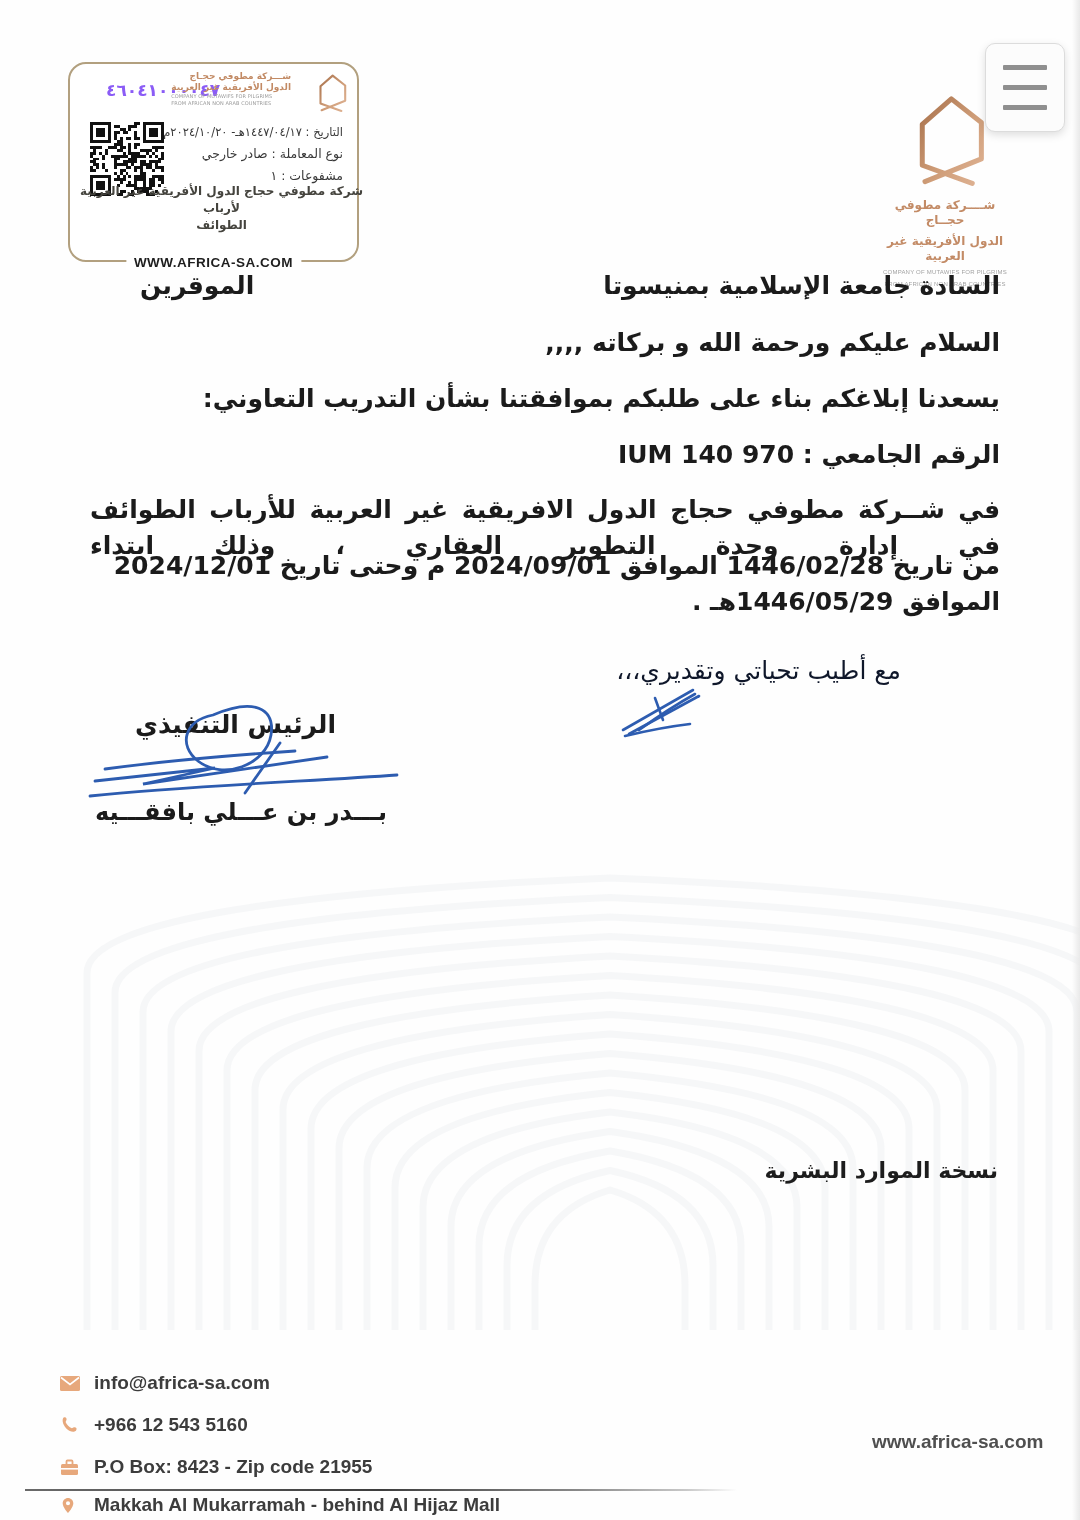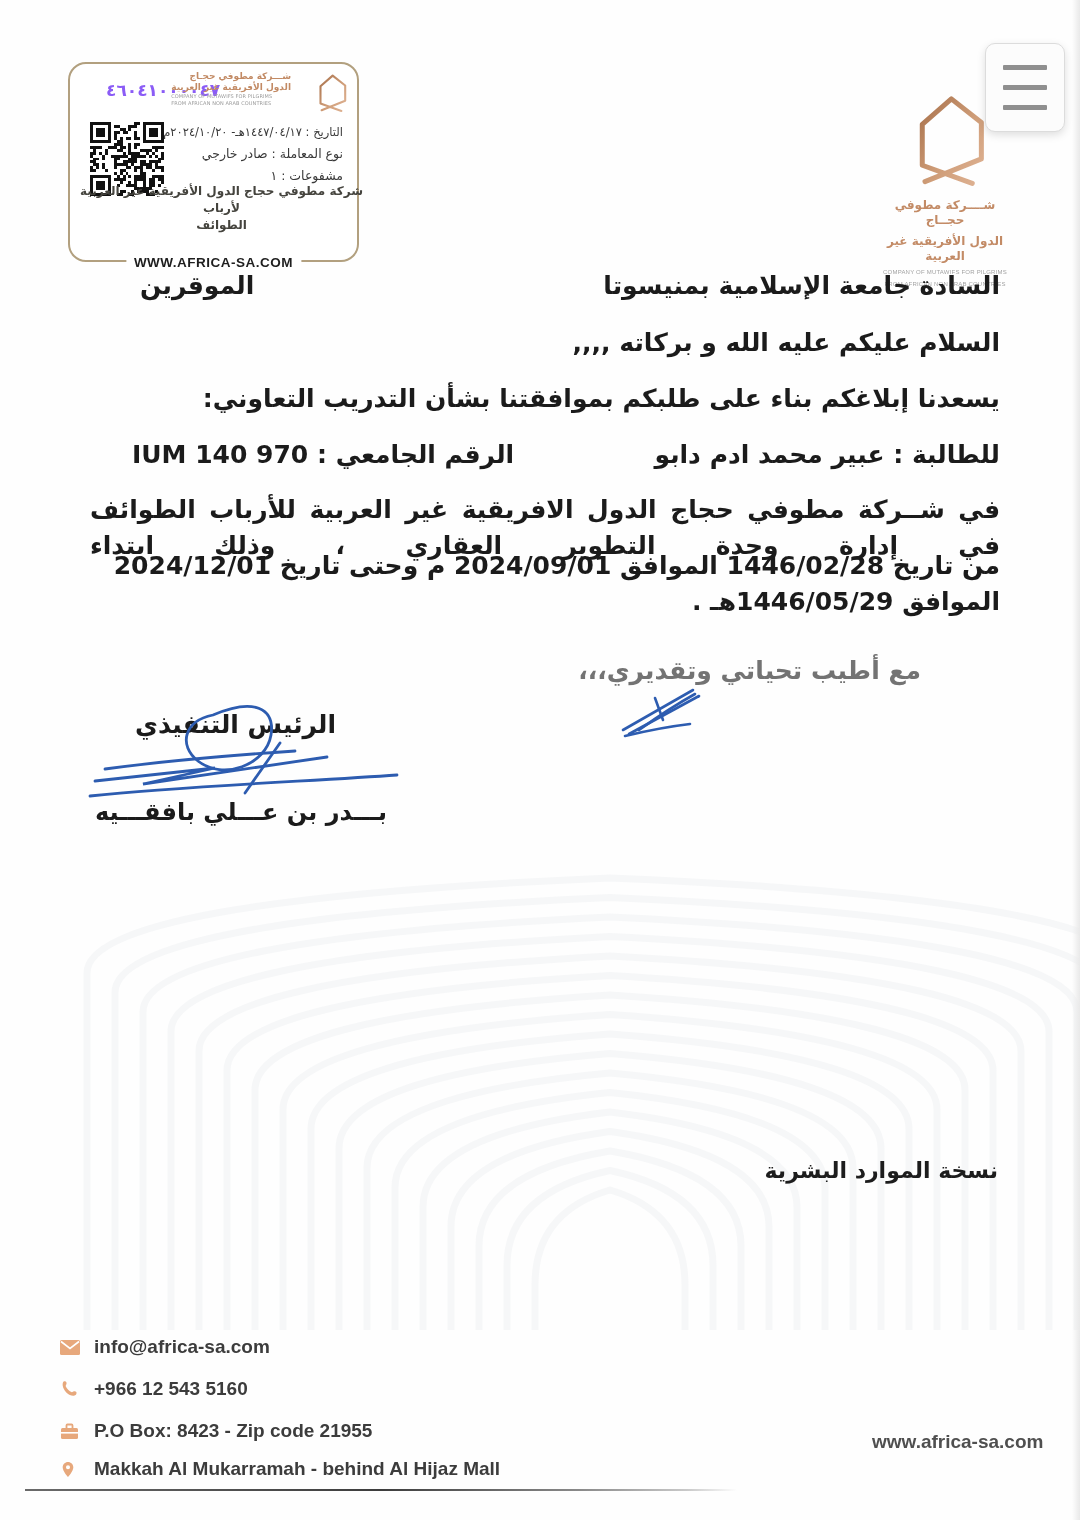--- a/index.html
+++ b/index.html
@@ -35,30 +35,30 @@
   
   .menu-btn{position:absolute;left:985px;top:43px;width:78px;height:87px;background:#fcfcfc;
          border:1px solid #dcdcdc;border-radius:10px;box-shadow:0 3px 8px rgba(0,0,0,.13);
          display:flex;flex-direction:column;align-items:center;justify-content:center;gap:15px;cursor:pointer;}
   .menu-bar{width:44px;height:5px;background:#8f8f8f;border-radius:1px;}
   
   .ln{position:absolute;left:90px;right:80px;direction:rtl;text-align:right;
       font-size:25px;font-weight:bold;color:#1b1b1b;line-height:36px;}
   .ln.row{display:flex;justify-content:space-between;}
   .ln.justify{text-align:justify;text-align-last:justify;}
-  .regards{position:absolute;right:159px;direction:rtl;font-size:25px;font-weight:bold;color:#737373;}
+  .regards{position:absolute;right:179px;direction:rtl;font-size:25px;font-weight:normal;color:#0f172a;}
   .signer-title{position:absolute;left:135px;top:710px;direction:rtl;font-size:25px;font-weight:bold;color:#1b1b1b;}
   .signer-name{position:absolute;left:95px;top:798px;direction:rtl;font-size:24px;font-weight:bold;color:#1b1b1b;}
   .hr-copy{position:absolute;right:82px;top:1158px;direction:rtl;font-size:22px;font-weight:bold;color:#1d1d1d;}
   .sig{position:absolute;pointer-events:none;}
   
   .watermark{position:absolute;left:0;top:860px;pointer-events:none;}
   
   .footer-row{position:absolute;left:60px;display:flex;align-items:center;gap:14px;
-      font-family:"Liberation Sans",sans-serif;font-size:19px;font-weight:600;color:#3c3c3c;}
+      font-family:"Liberation Sans",sans-serif;font-size:19px;font-weight:600;color:#3c3c3c;margin-top:36px;}
   .f-icon{width:20px;height:20px;flex:0 0 auto;display:flex;align-items:center;}
   .footer-site{position:absolute;left:872px;top:1431px;font-family:"Liberation Sans",sans-serif;
       font-size:19px;font-weight:600;color:#4f4f4f;}
   .scan-line{position:absolute;left:25px;top:1489px;width:712px;height:2px;
       background:linear-gradient(90deg,#6a6a6a 0%,#3d3d3d 50%,#8a8a8a 78%,#c9c9c9 93%,rgba(255,255,255,0) 100%);}
 </style>
 </head>
 <body>
 
 <div class="page">
@@ -431,24 +431,23 @@
   <div class="menu-btn">
     <span style="display:contents">
       <span class="menu-bar"></span><span class="menu-bar"></span><span class="menu-bar"></span>
     </span>
   </div>
 
   <div class="ln row" style="top:268px;left:140px">
     <span>السادة جامعة الإسلامية بمنيسوتا</span>
     <span>الموقرين</span>
   </div>
-  <div class="ln" style="top:325px">السلام عليكم عليه الله و بركاته ,,,,</div>
+  <div class="ln" style="top:325px">السلام عليكم ورحمة الله و بركاته ,,,,</div>
   <div class="ln" style="top:381px">يسعدنا إبلاغكم بناء على طلبكم بموافقتنا بشأن التدريب التعاوني:</div>
   <div class="ln row" style="top:437px;left:132px">
-    <span>للطالبة : عبير محمد ادم دابو</span>
     <span>الرقم الجامعي : IUM 140 970</span>
   </div>
   <div class="ln justify" style="top:492px">في شــركة مطوفي حجاج الدول الافريقية غير العربية للأرباب الطوائف في إدارة وحدة التطوير العقاري ، وذلك ابتداء</div>
   <div class="ln" style="top:548px">من تاريخ 1446/02/28 الموافق 2024/09/01 م وحتى تاريخ 2024/12/01 الموافق 1446/05/29هـ  .</div>
   <div class="regards" style="top:656px">مع أطيب تحياتي وتقديري،،،</div>
 
   <div class="signer-title">الرئيس التنفيذي</div>
   <div class="signer-name">بـــدر بن عـــلي بافقـــيه</div>
 
   <svg class="sig" style="left:615px;top:680px" width="92" height="58">

